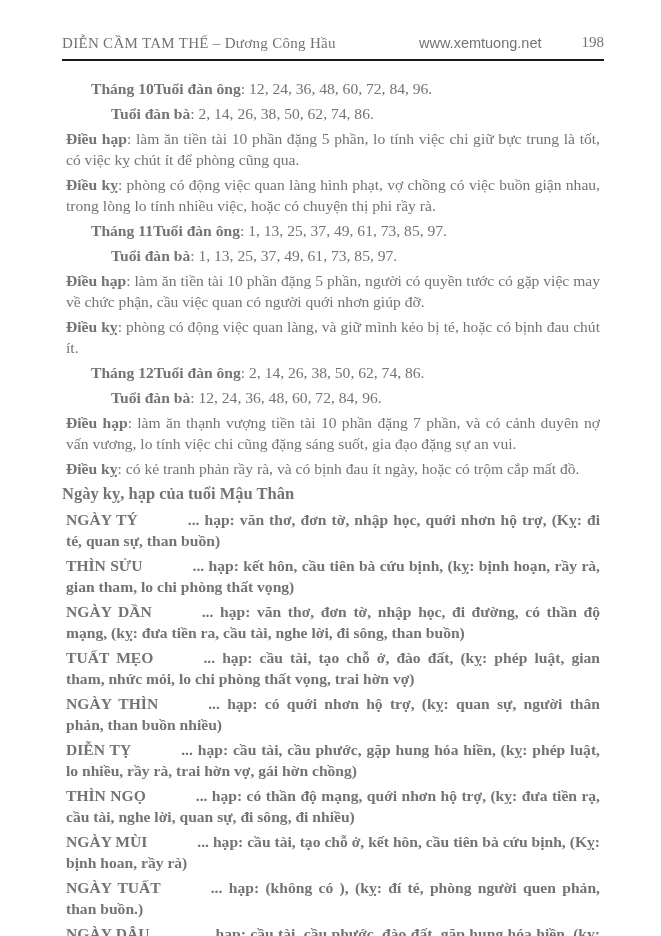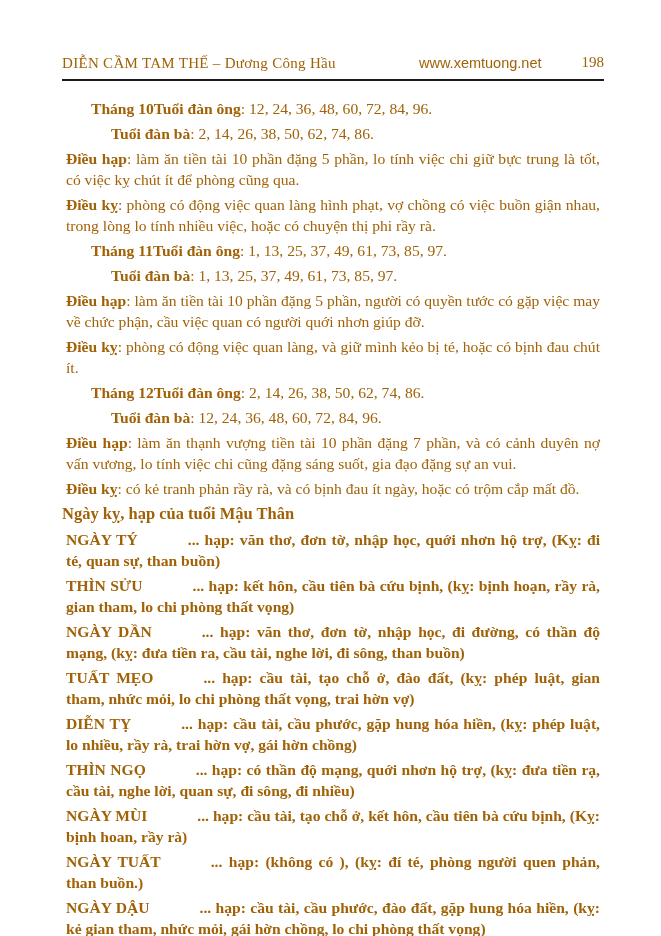--- a/index.html
+++ b/index.html
@@ -1,25 +1,25 @@
 <!DOCTYPE html>
 <html><head>
 <meta charset="utf-8">
 <style>
   html,body { margin:0; padding:0; background:#e8e8e8; }
   .page {
     width:661px; height:936px; box-sizing:border-box;
     background:#ffffff; margin:0 auto;
     padding:34px 57px 0 62px;
     font-family:"Liberation Serif", serif;
-    color:#a16207;
+    color:#737373;
   }
   .header { display:flex; justify-content:space-between; align-items:baseline; font-size:15px; }
   .title { font-family:"Liberation Serif", serif; letter-spacing:0.3px; }
-  .header-right { display:flex; align-items:flex-end;margin-top:20px; }
+  .header-right { display:flex; align-items:flex-end; }
   .site { font-family:"Liberation Sans", sans-serif; font-size:14.5px; }
   .pagenum { margin-left:40px; font-size:15px; }
   .rule { border-top:2px solid #1a1a1a; margin-top:7px; }
   .body {
     margin-top:17px;
     font-size:15.6px; line-height:21px;
     text-align:justify;
   }
   p { margin:4px; }
   b { font-weight:bold; }
@@ -65,20 +65,21 @@
     <p class="section-heading">Ngày kỵ, hạp của tuổi Mậu Thân</p>
     <div id="days">
   <p class="day-entry"><span class="day-label">NGÀY TÝ</span><span class="day-gap"></span><span>...  hạp: văn thơ, đơn tờ, nhập học, quới nhơn hộ trợ, (Kỵ: đi té, quan sự, than buồn)</span></p>
 
   <p class="day-entry"><span class="day-label">THÌN SỬU</span><span class="day-gap"></span><span>...  hạp: kết hôn, cầu tiên bà cứu bịnh, (kỵ: bịnh hoạn, rầy rà, gian tham, lo chi phòng thất vọng)</span></p>
 
   <p class="day-entry"><span class="day-label">NGÀY DẦN</span><span class="day-gap"></span><span>...  hạp: văn thơ, đơn tờ, nhập học, đi đường, có thần độ mạng, (kỵ: đưa tiền ra, cầu tài, nghe lời, đi sông, than buồn)</span></p>
 
   <p class="day-entry"><span class="day-label">TUẤT  MẸO</span><span class="day-gap"></span><span>...  hạp: cầu tài, tạo chỗ ở, đào đất, (kỵ: phép luật, gian tham, nhức mỏi, lo chi phòng thất vọng, trai hờn vợ)</span></p>
 
+  <p class="day-entry"><span class="day-label">NGÀY  THÌN</span><span class="day-gap"></span><span>...  hạp: có quới nhơn hộ trợ, (kỵ: quan sự, người thân phản, than buồn nhiều)</span></p>
 
   <p class="day-entry"><span class="day-label">DIỄN  TỴ</span><span class="day-gap"></span><span>...  hạp: cầu tài, cầu phước, gặp hung hóa hiền, (kỵ: phép luật, lo nhiều, rầy rà,  trai hờn vợ, gái hờn chồng)</span></p>
 
   <p class="day-entry"><span class="day-label">THÌN  NGỌ</span><span class="day-gap"></span><span>...  hạp: có thần độ mạng, quới nhơn hộ trợ, (kỵ: đưa tiền rạ, cầu tài, nghe lời, quan sự, đi sông, đi nhiều)</span></p>
 
   <p class="day-entry"><span class="day-label">NGÀY  MÙI</span><span class="day-gap"></span><span>...  hạp: cầu tài, tạo chỗ ở, kết hôn, cầu tiên bà cứu bịnh, (Kỵ: bịnh hoan, rầy rà)</span></p>
 
 
   <p class="day-entry"><span class="day-label">NGÀY  TUẤT</span><span class="day-gap"></span><span>...  hạp: (không có ), (kỵ: đí té, phòng người quen phản, than buồn.)</span></p>
 

